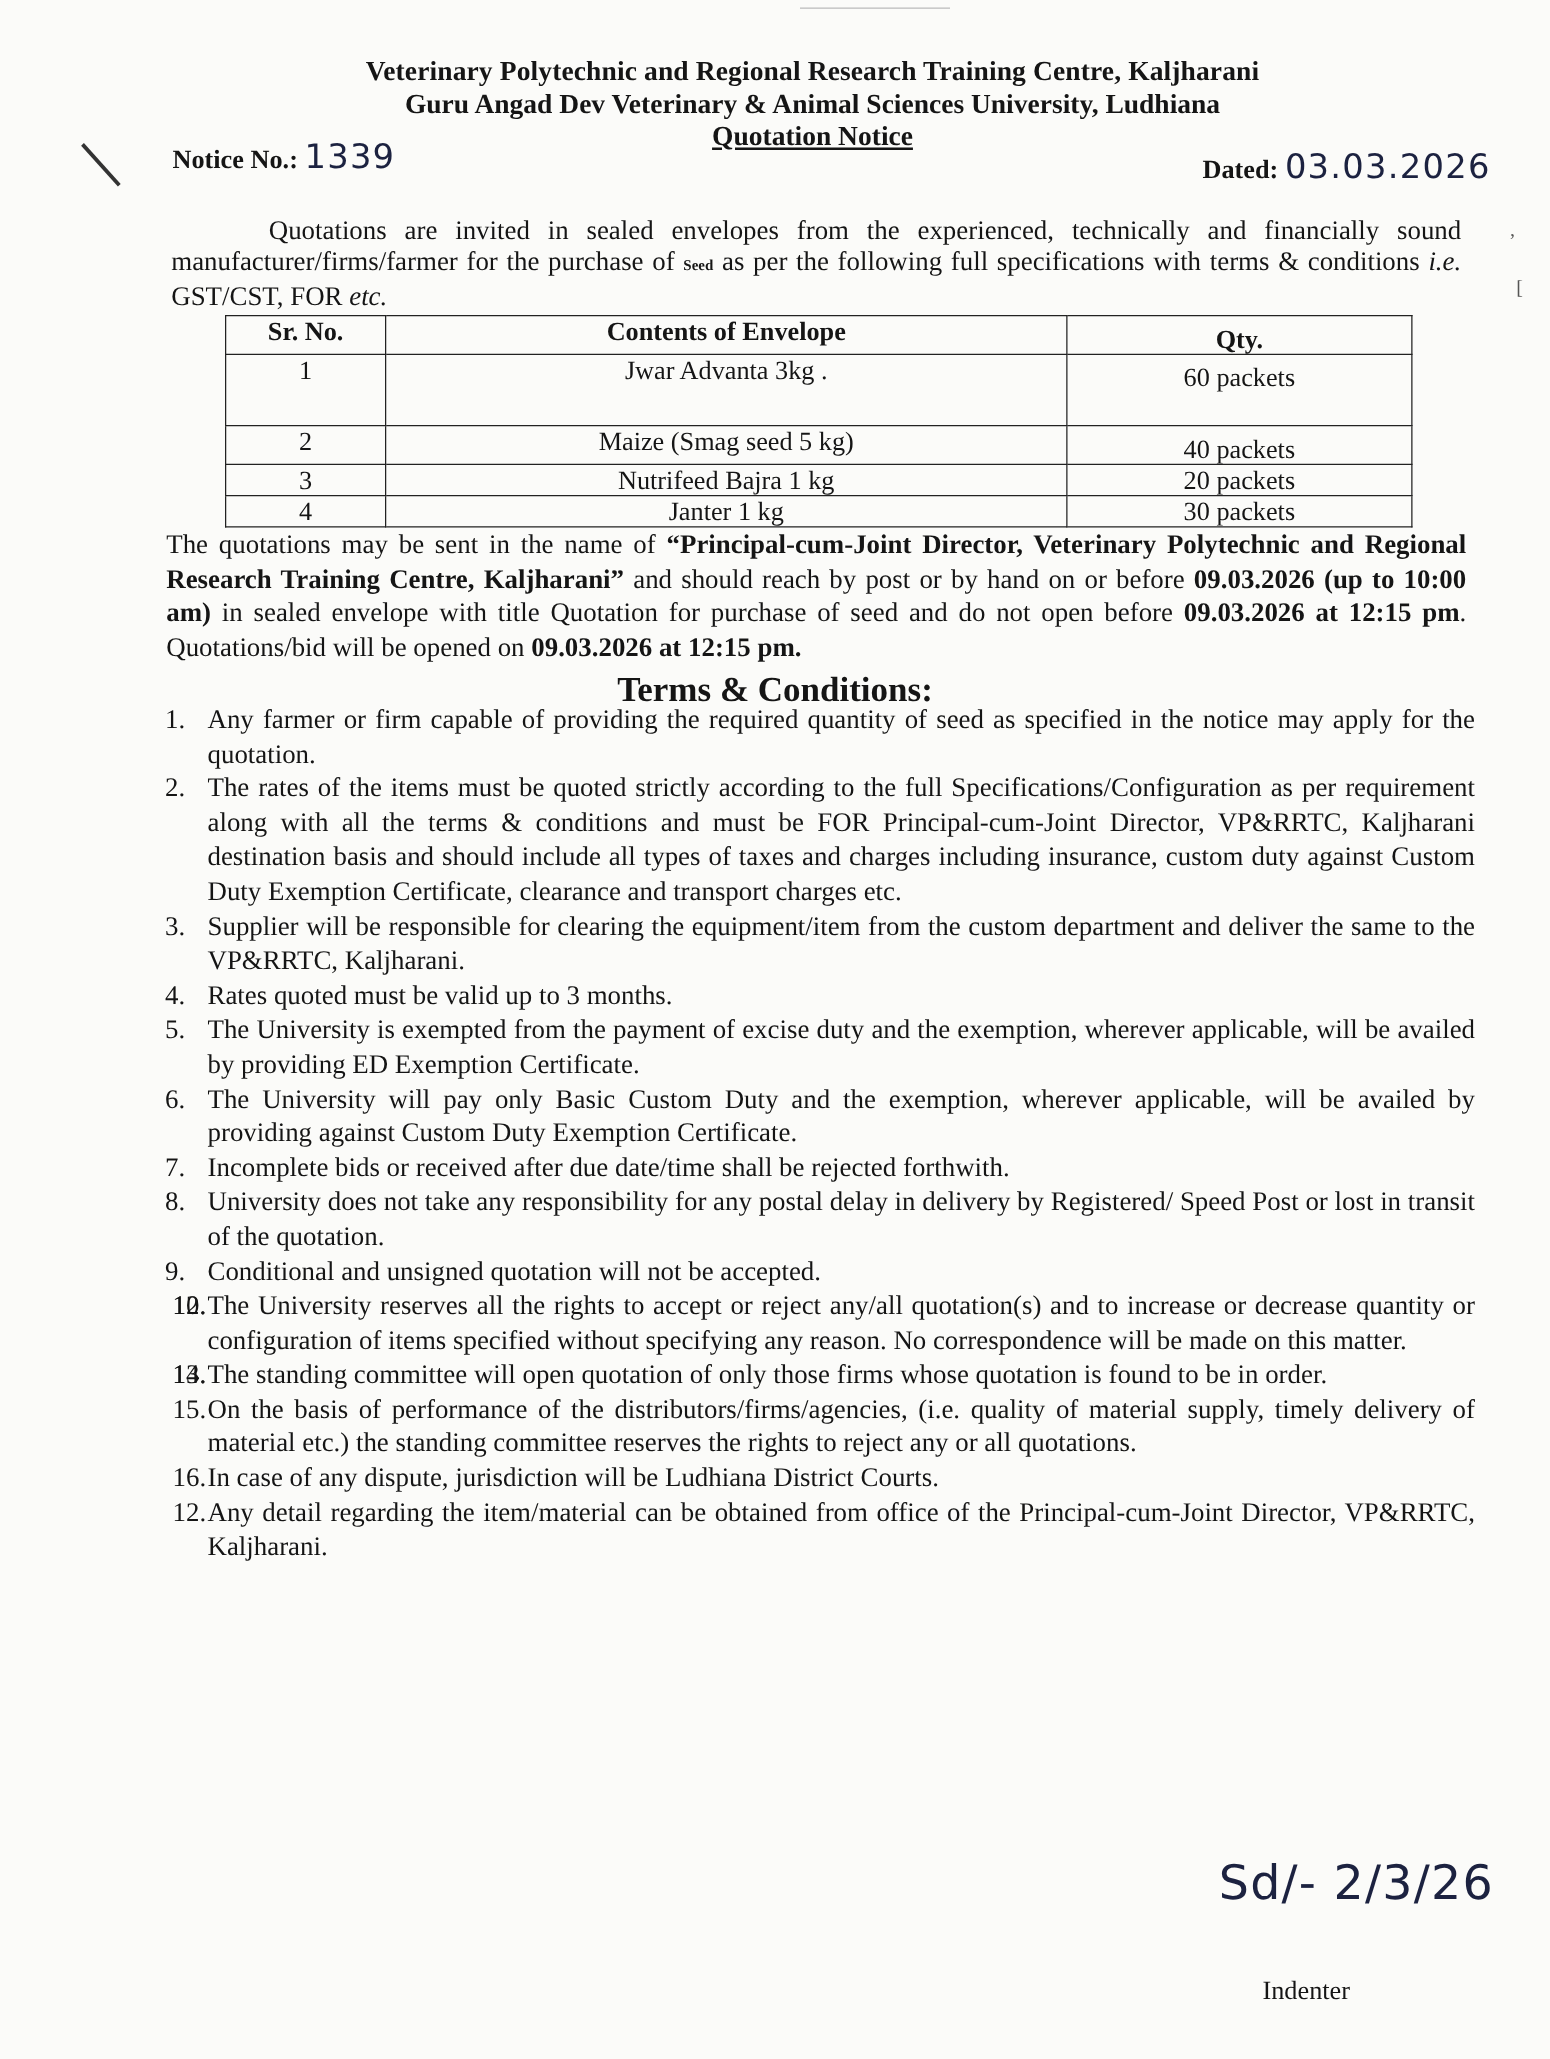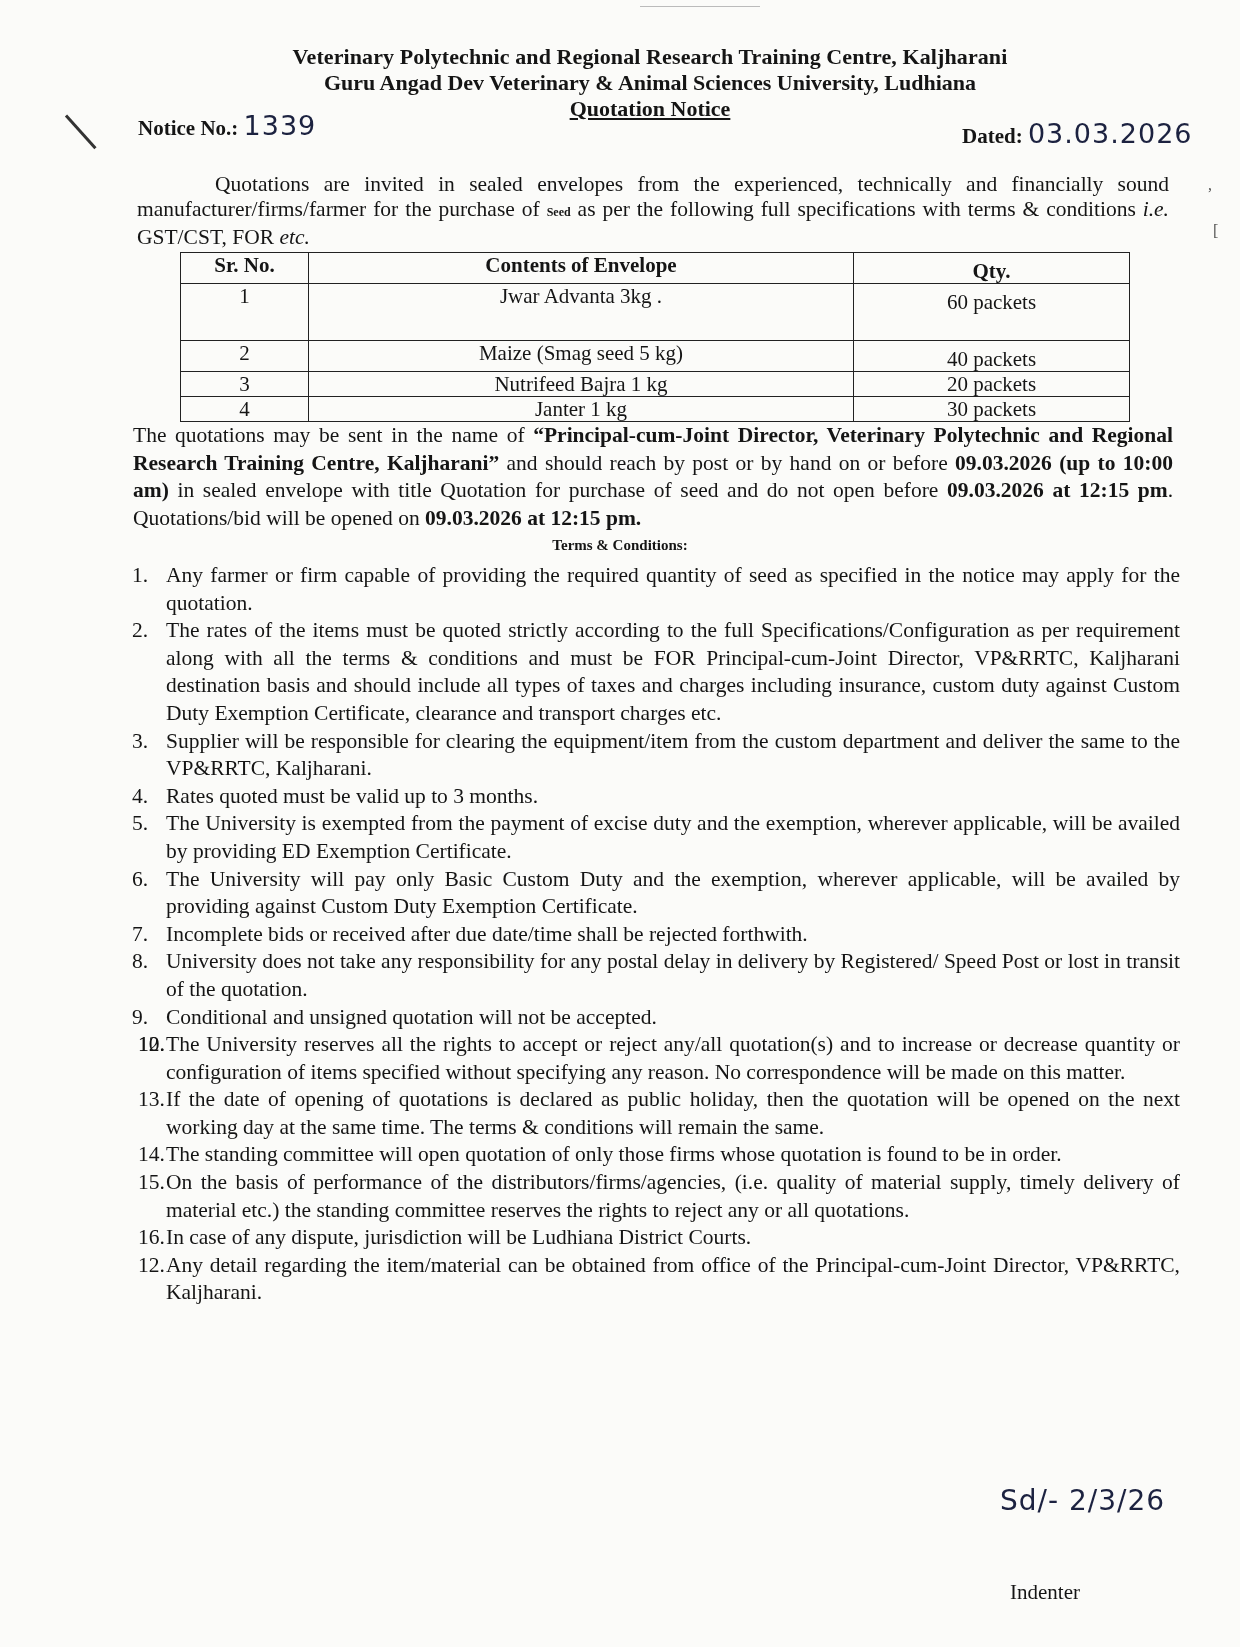--- a/index.html
+++ b/index.html
@@ -28,28 +28,28 @@
 
   table.items { position: absolute; left: 180px; top: 252px; width: 950px; border-collapse: collapse; font-size: 21px; }
   table.items td, table.items th { border: 1.6px solid #222; padding: 0 24px; text-align: center; vertical-align: top; line-height: 24px; }
   table.items th { font-weight: bold; }
   table.items col.c1 { width: 128px; }
   table.items col.c2 { width: 545px; }
   table.items .tall td { height: 50px; }
   table.items .qty-pad { padding-top: 6px; }
 
   .para { position: absolute; left: 133px; top: 422px; width: 1040px; font-size: 21.5px; line-height: 27.5px; text-align: justify; }
-  .terms-title { position: absolute; left: 0; width: 1240px; top: 537px; text-align: center; font-weight: bold; font-size: 15px; }
+  .terms-title { position: absolute; left: 0; width: 1240px; top: 537px; text-align: center; font-weight: bold; font-size: 28px; }
 
   ol.terms { position: absolute; left: 118px; top: 562px; width: 1062px; margin: 0; padding: 0; list-style: none; font-size: 21.5px; line-height: 27.6px; }
   ol.terms li { position: relative; padding-left: 48px; text-align: justify; }
   ol.terms li .num { position: absolute; left: 14px; top: 0; }
   ol.terms li.two .num { left: 0; margin-left: 20px; }
 
-  .signature { position: absolute; left: 1000px; top: 1484px; font-family: "DejaVu Sans", sans-serif; font-size: 28px; color: #1c2240; letter-spacing: 1px; }
+  .signature { position: absolute; left: 975px; top: 1484px; font-family: "DejaVu Sans", sans-serif; font-size: 38px; color: #1c2240; letter-spacing: 1px; }
   .indenter { position: absolute; left: 1010px; top: 1580px; font-size: 21px; }
 </style>
 </head>
 <body>
 
 <div class="page">
   <div class="topline"></div>
   <div class="tick-mark"></div>
   <div class="margin-mark" style="left:1208px;top:176px;">,</div>
   <div class="margin-mark" style="left:1213px;top:222px;">[</div>
@@ -115,21 +115,21 @@
     <li><span class="num">2.</span><span>The rates of the items must be quoted strictly according to the full Specifications/Configuration as per requirement along with all the terms &amp; conditions and must be FOR Principal-cum-Joint Director, VP&amp;RRTC, Kaljharani destination basis and should include all types of taxes and charges including insurance, custom duty against Custom Duty Exemption Certificate, clearance and transport charges etc.</span></li>
     <li><span class="num">3.</span><span>Supplier will be responsible for clearing the equipment/item from the custom department and deliver the same to the VP&amp;RRTC, Kaljharani.</span></li>
     <li><span class="num">4.</span><span>Rates quoted must be valid up to 3 months.</span></li>
     <li><span class="num">5.</span><span>The University is exempted from the payment of excise duty and the exemption, wherever applicable, will be availed by providing ED Exemption Certificate.</span></li>
     <li><span class="num">6.</span><span>The University will pay only Basic Custom Duty and the exemption, wherever applicable, will be availed by providing against Custom Duty Exemption Certificate.</span></li>
     <li><span class="num">7.</span><span>Incomplete bids or received after due date/time shall be rejected forthwith.</span></li>
     <li><span class="num">8.</span><span>University does not take any responsibility for any postal delay in delivery by Registered/ Speed Post or lost in transit of the quotation.</span></li>
     <li><span class="num">9.</span><span>Conditional and unsigned quotation will not be accepted.</span></li>
     <li class="two"><span class="num">10.</span></li>
     <li class="two"><span class="num">12.</span><span>The University reserves all the rights to accept or reject any/all quotation(s) and to increase or decrease quantity or configuration of items specified without specifying any reason. No correspondence will be made on this matter.</span></li>
-    <li class="two"><span class="num">13.</span><span>If the date of opening of quotations is declared as public holiday, then the quotation will be opened on the next working day at the same time. The terms &amp; conditions will remain the same.</span></li>
+    <li class="two"><span class="num">13.</span></li>
     <li class="two"><span class="num">14.</span><span>The standing committee will open quotation of only those firms whose quotation is found to be in order.</span></li>
     <li class="two"><span class="num">15.</span><span>On the basis of performance of the distributors/firms/agencies, (i.e. quality of material supply, timely delivery of material etc.) the standing committee reserves the rights to reject any or all quotations.</span></li>
     <li class="two"><span class="num">16.</span><span>In case of any dispute, jurisdiction will be Ludhiana District Courts.</span></li>
     <li class="two"><span class="num">12.</span><span>Any detail regarding the item/material can be obtained from office of the Principal-cum-Joint Director, VP&amp;RRTC, Kaljharani.</span></li>
   </ol>
 
   <div class="signature">Sd/- 2/3/26</div>
   <div class="indenter">Indenter</div>
 </div>
 

